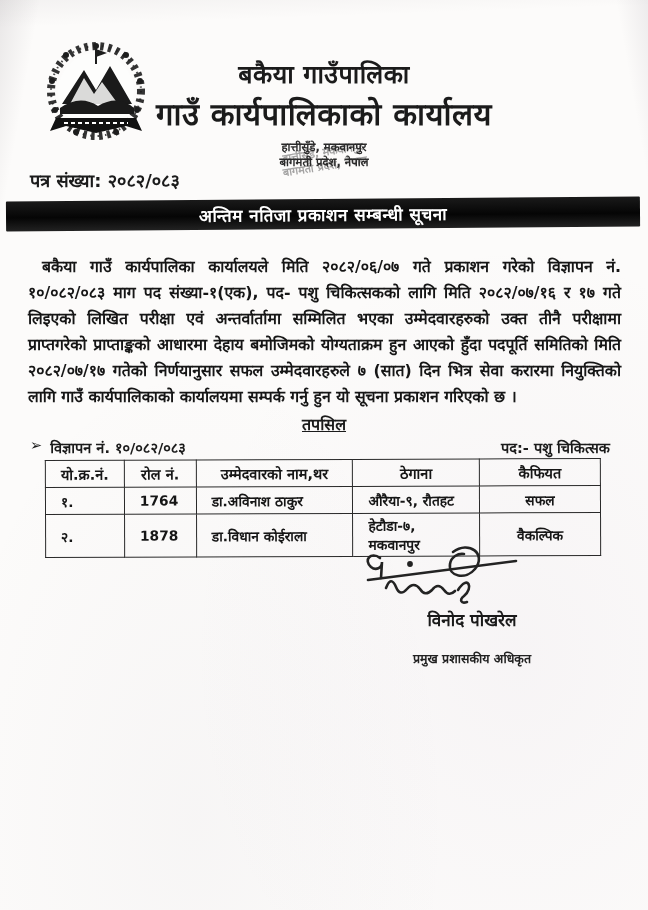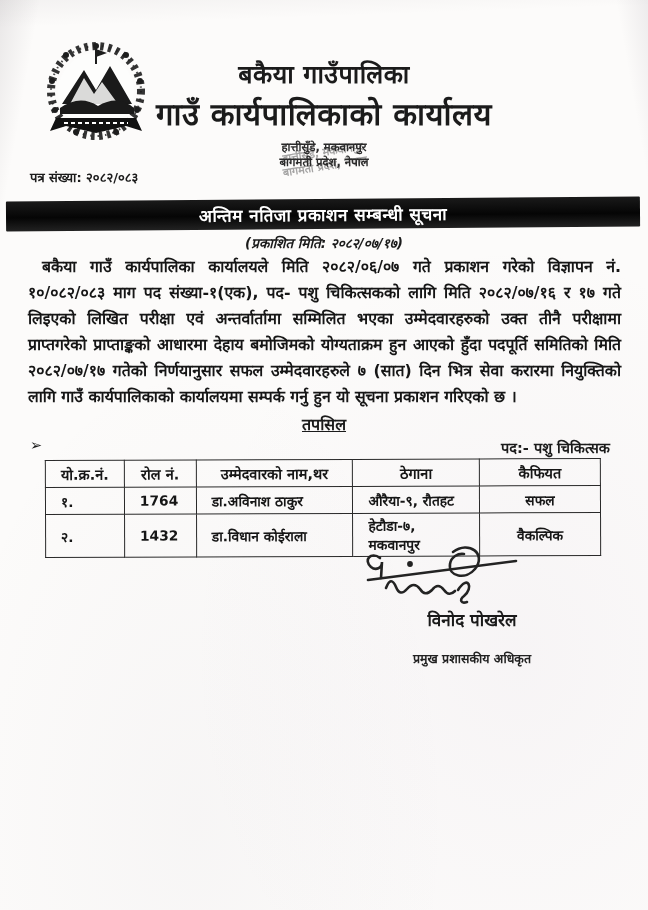--- a/index.html
+++ b/index.html
@@ -25,21 +25,21 @@
 
   
   .emblem{left:40px;top:38px;width:112px;height:112px;}
   .title-muni{left:0;right:0;top:56px;font-size:25px;font-weight:bold;letter-spacing:.5px;}
   .title-office{left:0;right:0;top:92px;font-size:31px;font-weight:bold;letter-spacing:.5px;}
   .addr{left:0;right:0;top:140px;font-size:11.5px;font-weight:bold;line-height:15px;color:#2a2a2a;}
   .addr-ghost{
     left:0;right:0;top:146px;font-size:11px;font-weight:bold;line-height:14px;
     color:#3a3a3a;opacity:.45;transform:rotate(-9deg);
   }
-  .letter-no{left:30px;top:168px;font-size:13px;font-weight:bold;}
+  .letter-no{left:30px;top:168px;font-size:18px;font-weight:bold;}
 
   
   .banner{
     left:6px;top:199px;width:634px;height:30px;
     background:linear-gradient(180deg,#1a1a1a,#050505 55%,#222);
     color:#fff;display:flex;align-items:center;justify-content:center;
     font-size:17px;font-weight:bold;letter-spacing:.5px;
     transform:rotate(-0.45deg);
     border-radius:1px;
   }
@@ -124,29 +124,29 @@
   </div>
   <div class="abs center addr">
     <div>हात्तीसुँडे, मकवानपुर</div>
     <div>बागमती प्रदेश, नेपाल</div>
   </div>
 
   <div class="abs letter-no">पत्र संख्या: २०८२/०८३</div>
 
   <div class="abs banner">अन्तिम नतिजा प्रकाशन सम्बन्धी सूचना</div>
 
-  <div class="abs center pub-date">(प्रकाशित मिति: २०८२/०७/१७)</div>
 
   <div class="abs body-par">बकैया गाउँ कार्यपालिका कार्यालयले मिति २०८२/०६/०७ गते प्रकाशन गरेको विज्ञापन नं. १०/०८२/०८३ माग पद संख्या-१(एक), पद- पशु चिकित्सकको लागि मिति २०८२/०७/१६ र १७ गते लिइएको लिखित परीक्षा एवं अन्तर्वार्तामा सम्मिलित भएका उम्मेदवारहरुको उक्त तीनै परीक्षामा प्राप्तगरेको प्राप्ताङ्कको आधारमा देहाय बमोजिमको योग्यताक्रम हुन आएको हुँदा पदपूर्ति समितिको मिति २०८२/०७/१७ गतेको निर्णयानुसार सफल उम्मेदवारहरुले ७ (सात) दिन भित्र सेवा करारमा नियुक्तिको लागि गाउँ कार्यपालिकाको कार्यालयमा सम्पर्क गर्नु हुन यो सूचना प्रकाशन गरिएको छ ।</div>
 
   <div class="abs center tapasil-h">तपसिल</div>
 
   <div class="abs advert-line">
     <span class="grp">
       <span>➢</span>
+      <span>विज्ञापन नं. १०/०८२/०८३</span>
     </span>
     <span>पद:- पशु चिकित्सक</span>
   </div>
 
   <table class="result">
     <thead>
       <tr>
         <th class="w1">यो.क्र.नं.</th>
         <th class="w2">रोल नं.</th>
         <th class="w3">उम्मेदवारको नाम,थर</th>
@@ -157,21 +157,21 @@
     <tbody>
       <tr>
         <td>१.</td>
         <td>1764</td>
         <td>डा.अविनाश ठाकुर</td>
         <td>औरैया-९, रौतहट</td>
         <td class="c">सफल</td>
       </tr>
       <tr>
         <td>२.</td>
-        <td>1432</td>
+        <td>1878</td>
         <td>डा.विधान कोईराला</td>
         <td>हेटौडा-७, मकवानपुर</td>
         <td class="c">वैकल्पिक</td>
       </tr>
     </tbody>
   </table>
 
   <svg class="abs sig-svg" viewBox="0 0 170 78">
     <g fill="none" stroke="#232323" stroke-width="2.6" stroke-linecap="round">
       <path d="M22 20 c-9,-7 -17,2 -9,9 c5,4 11,1 11,-5 l-1 16"></path>

